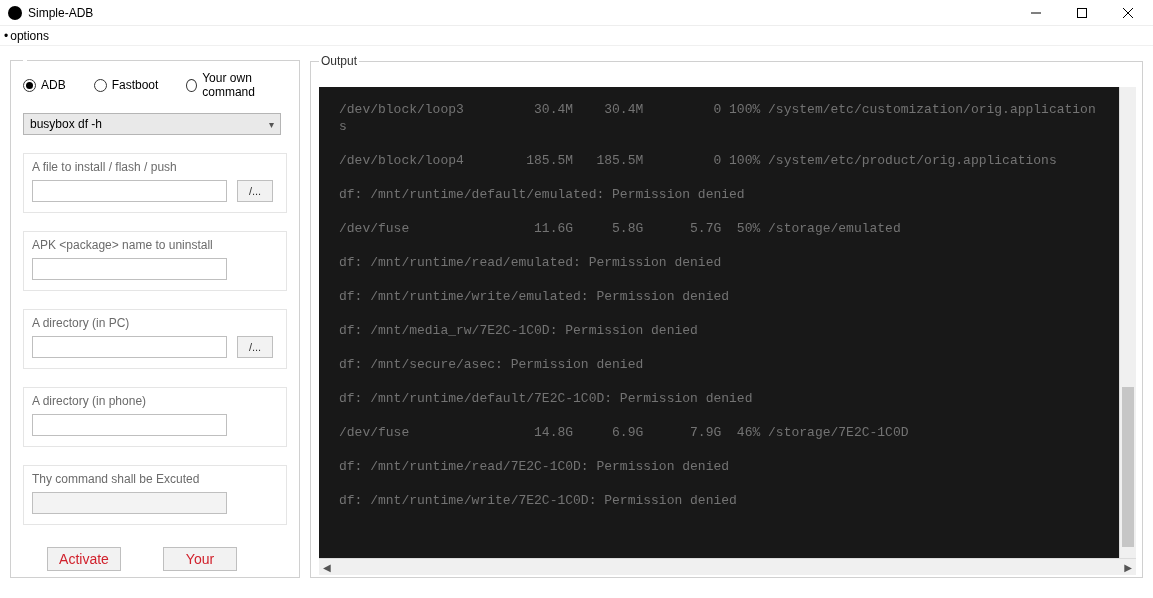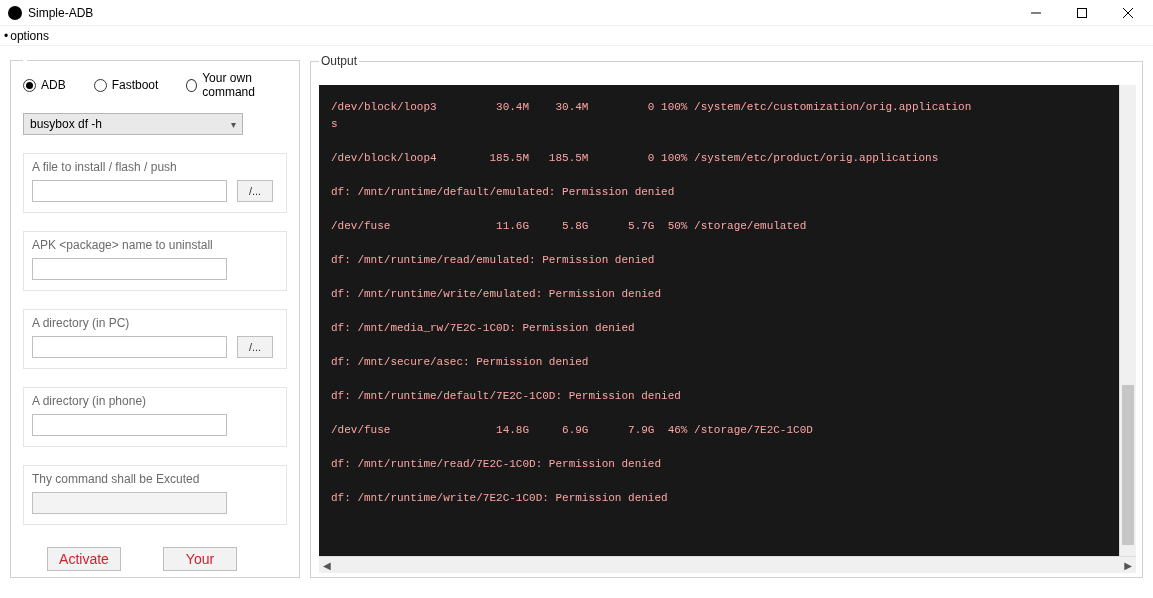--- a/index.html
+++ b/index.html
@@ -60,21 +60,21 @@
   }
   .radio {
     display: flex; align-items: center; gap: 5px;
   }
   .radio .dot {
     width: 13px; height: 13px; border-radius: 50%; border: 1px solid #333;
     display: inline-flex; align-items: center; justify-content: center;
   }
   .radio .dot.sel::after { content: ""; width: 7px; height: 7px; border-radius: 50%; background: #000; }
   .combo {
-    width: 220px; height: 22px; border: 1px solid #b5b5b5; background: #e9e9e9;
+    width: 258px; height: 22px; border: 1px solid #b5b5b5; background: #e9e9e9;
     display: flex; align-items: center; justify-content: space-between;
     padding: 0 6px; font-size: 12px;
   }
   .combo .chev { font-size: 10px; color: #555; }
   .group {
     margin-top: 18px;
     border: 1px solid #e5e5e5;
     padding: 6px 8px 10px 8px;
   }
   .group .glabel {
@@ -109,25 +109,25 @@
   fieldset.right > legend, fieldset.left > legend {
     font-size: 12px; color: #333; padding: 0 2px;
   }
   .termwrap {
     position: relative;
     height: 488px;
     width: 100%;
   }
   .term {
     background: #181818;
-    color: #fca5a5;
+    color: #737373;
     font-family: "Consolas","Courier New",monospace;
-    font-size: 11px;
+    font-size: 13px;
     line-height: 17px;
-    padding: 14px 12px;
+    padding: 14px 20px;
     white-space: pre;
     overflow: hidden;
     height: 100%;
     width: 100%;
   }
   .vscroll {
     position: absolute; right: 0; top: 0; width: 17px; height: calc(100% - 17px);
     background: #f0f0f0; border-left: 1px solid #dcdcdc;
   }
   .vscroll .thumb {

